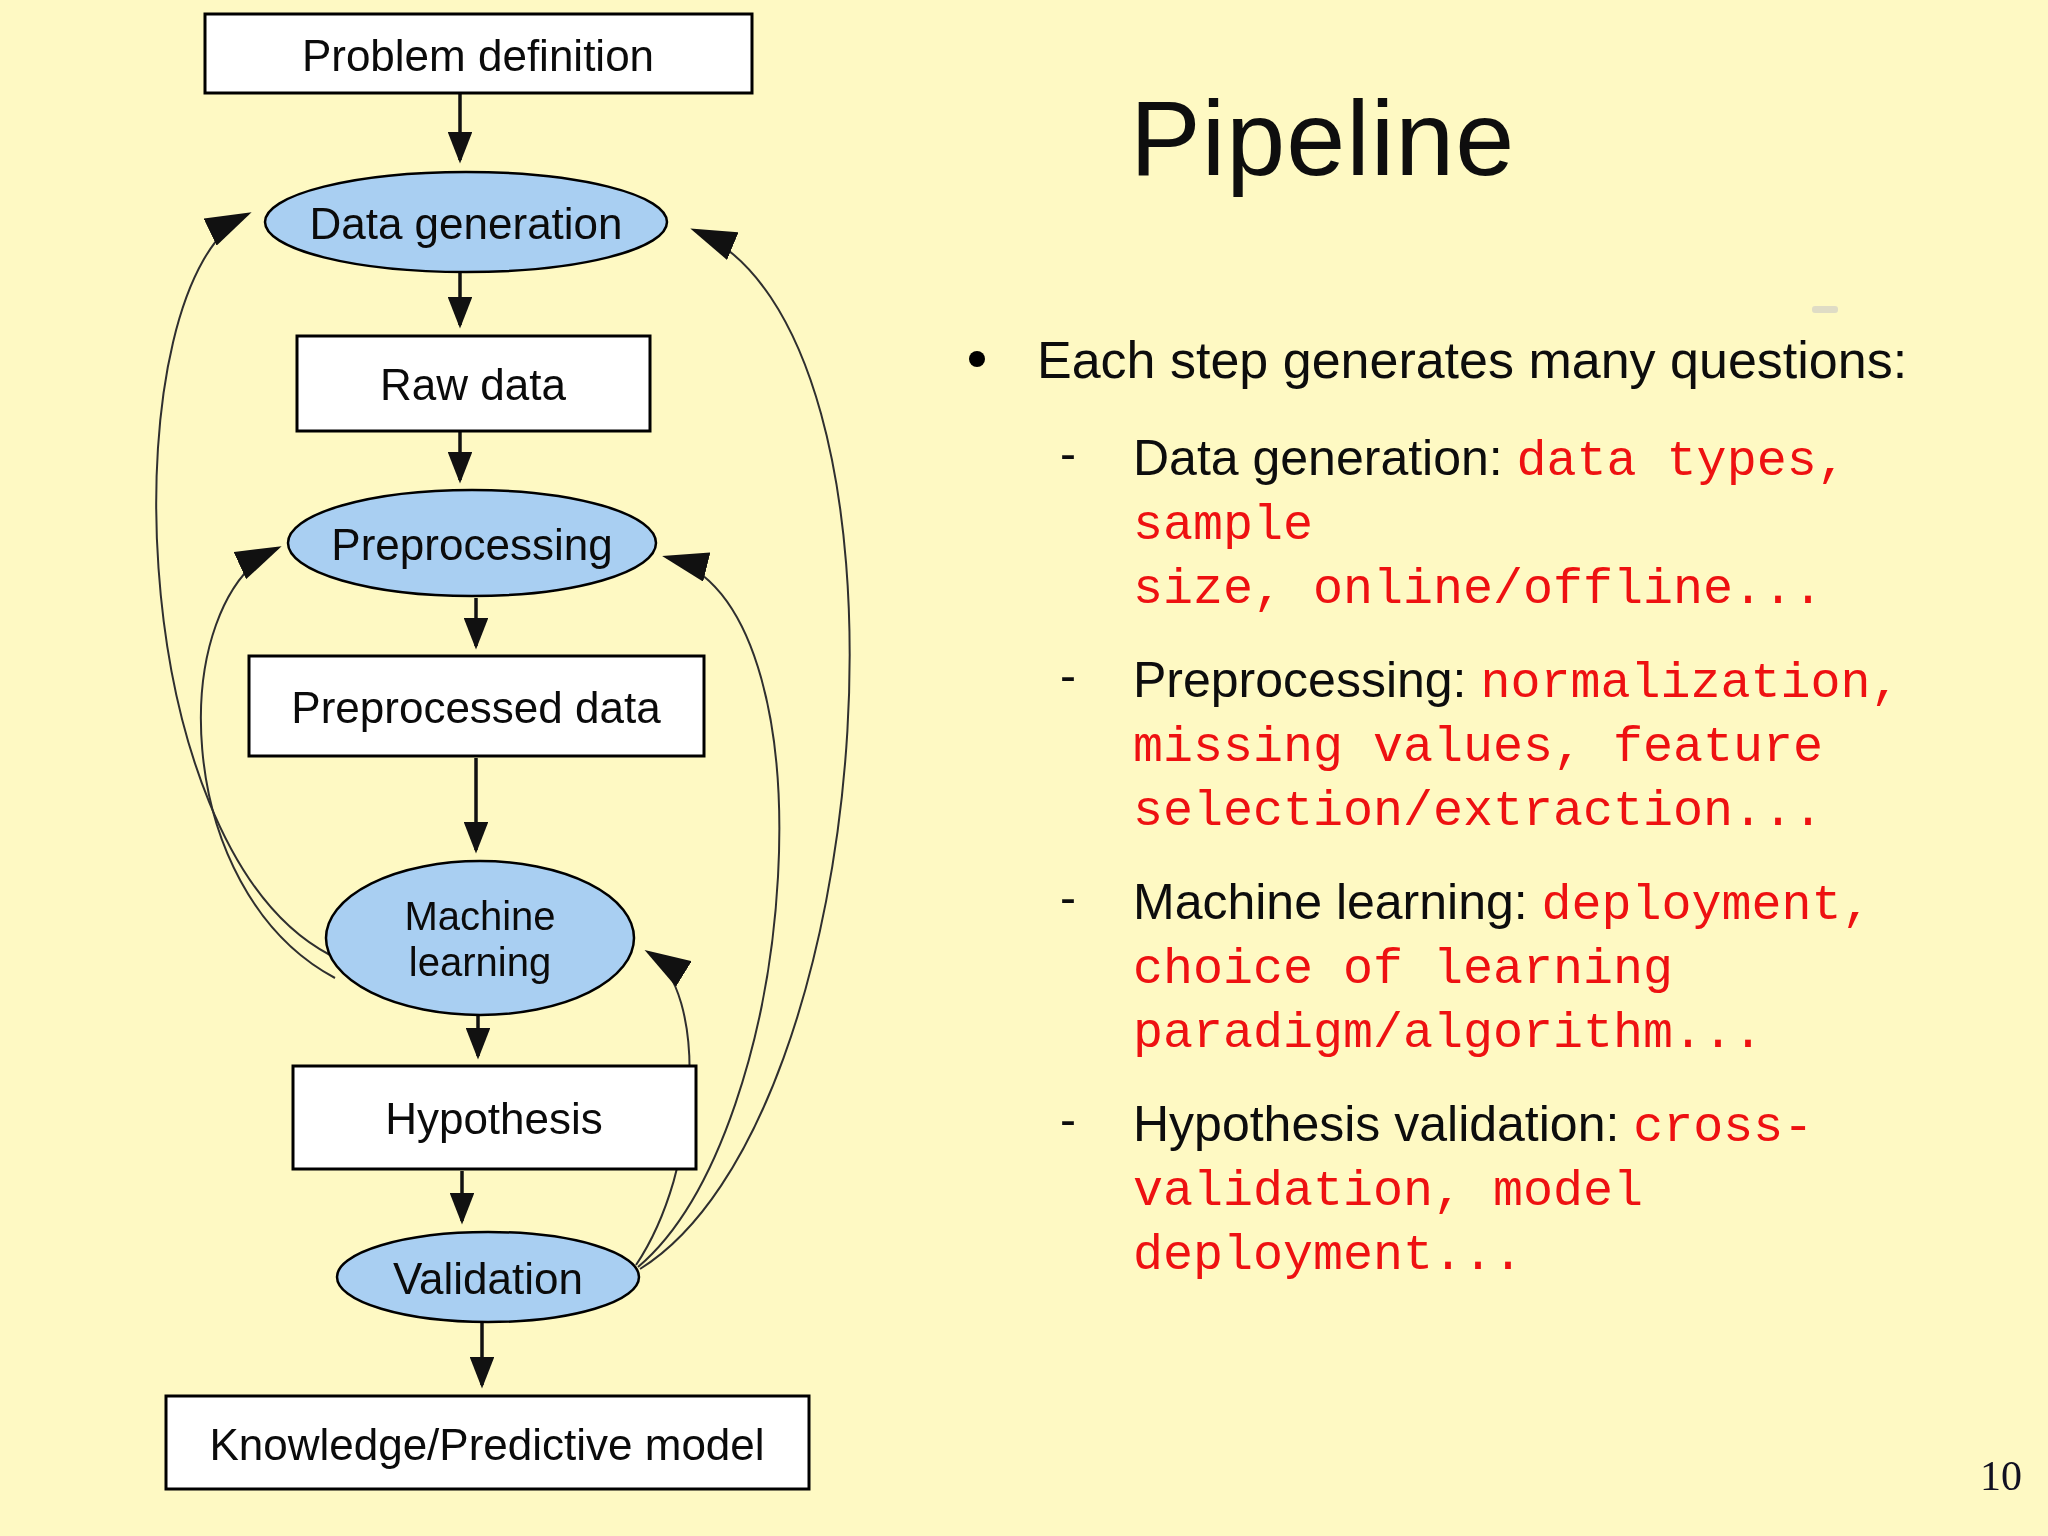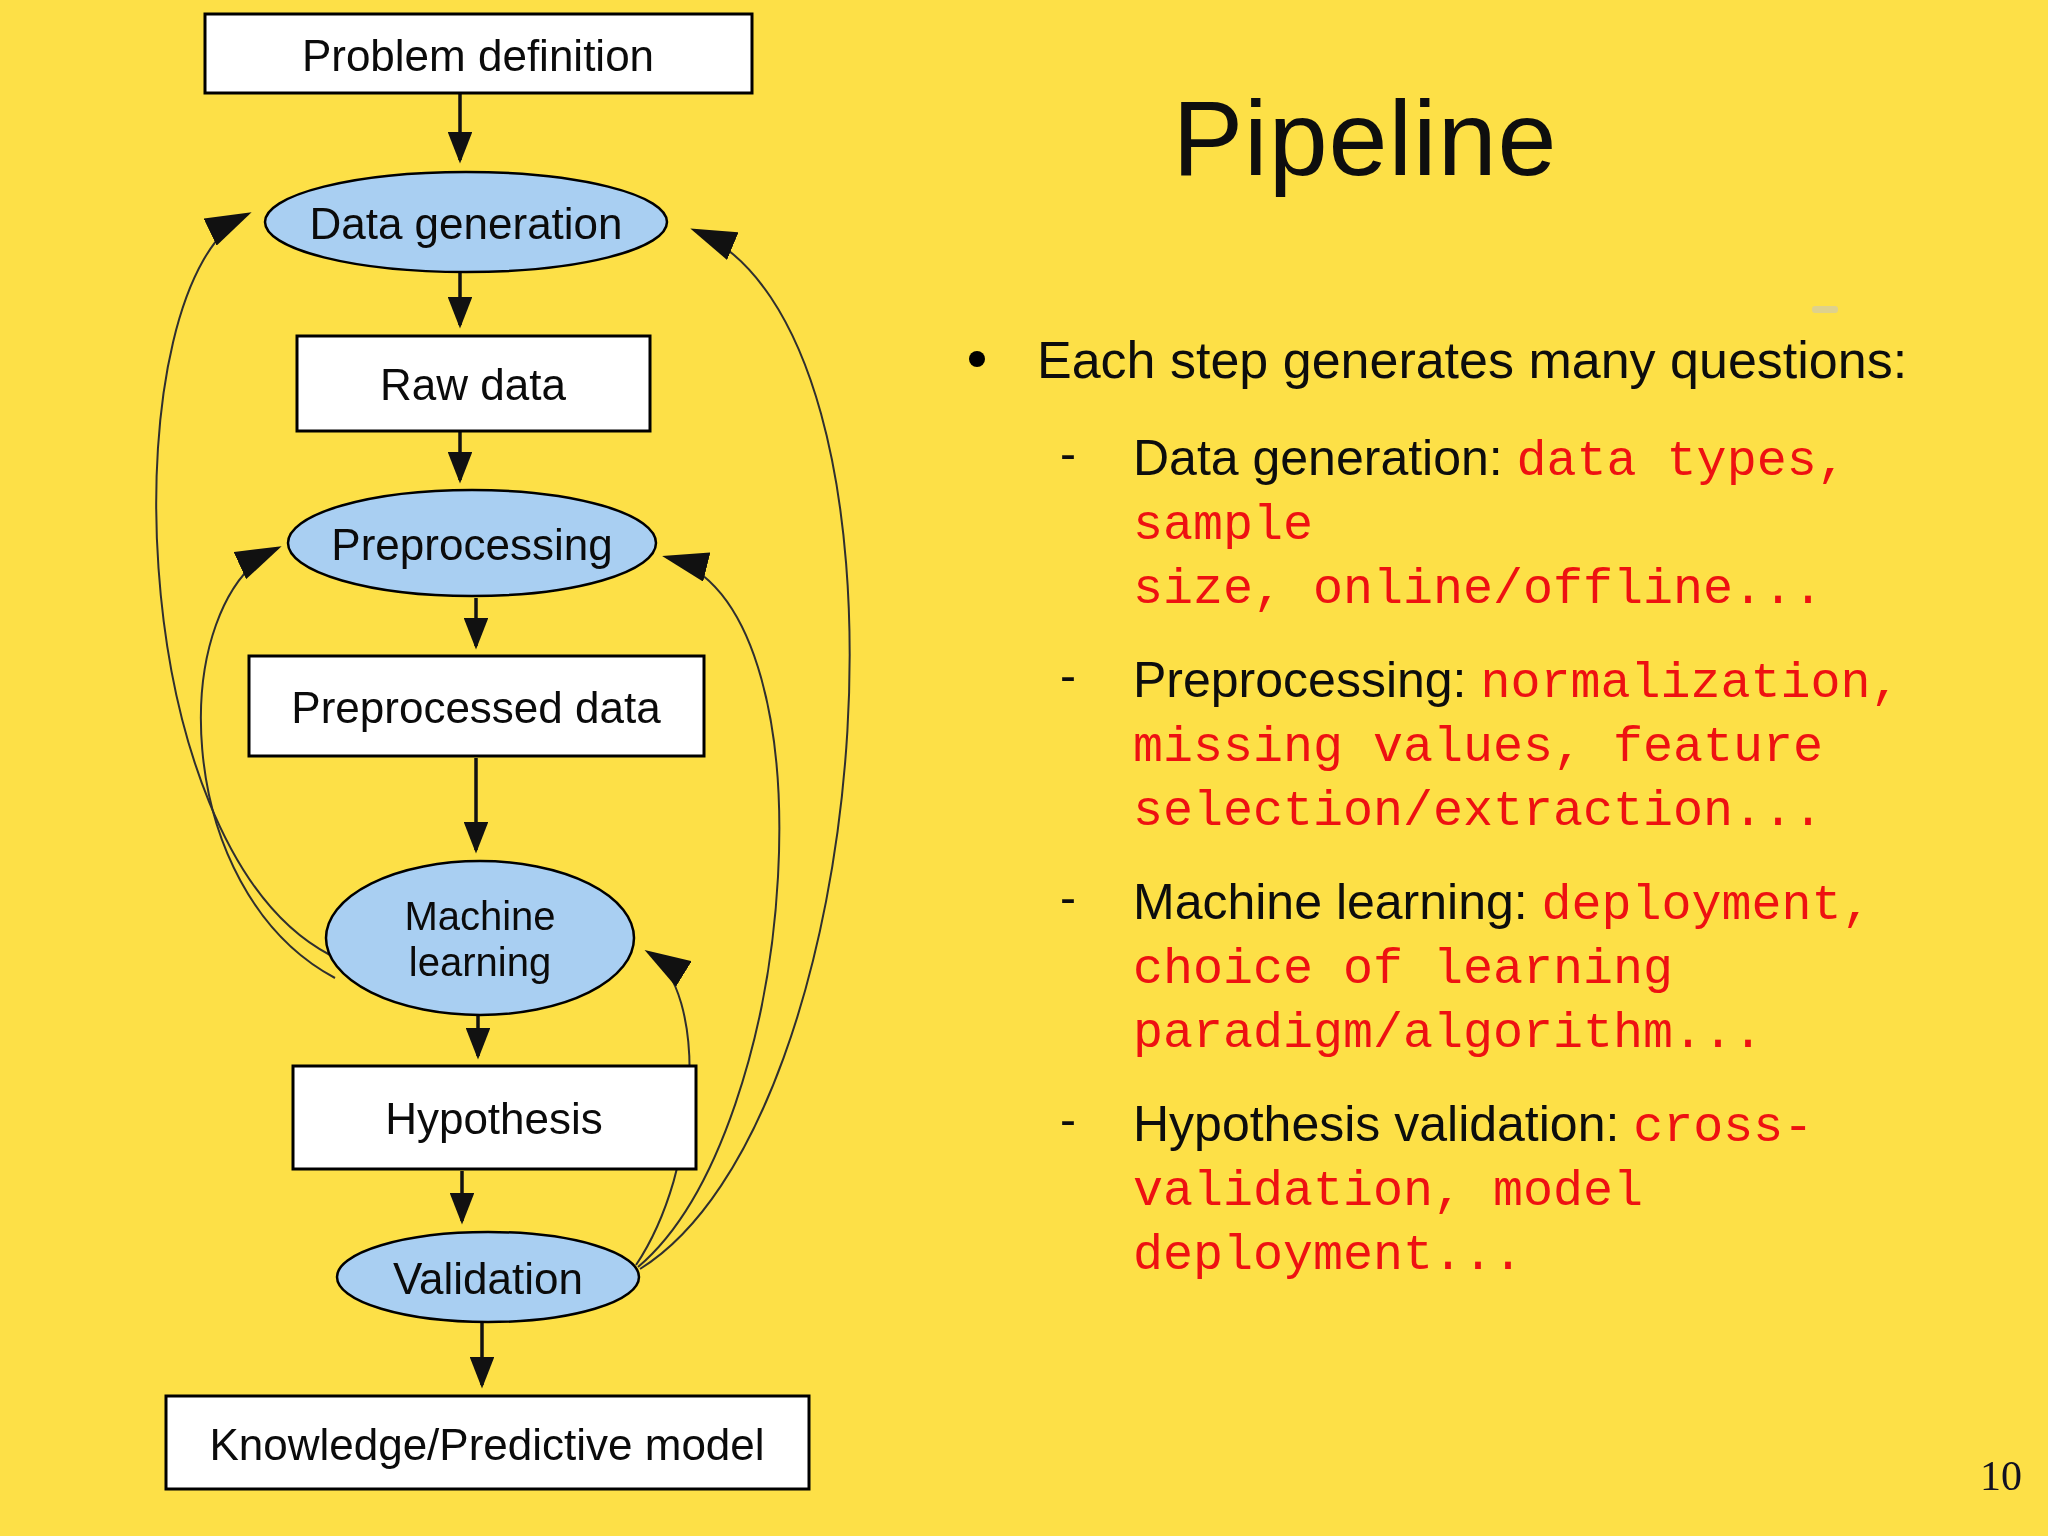--- a/index.html
+++ b/index.html
@@ -1,33 +1,33 @@
 <!DOCTYPE html>
 <html><head>
 <meta charset="utf-8">
 <style>
   html,body { margin:0; padding:0; background:#ffffff; }
   .slide {
     position:relative; width:2048px; height:1536px;
-    background:#fde047; overflow:hidden;
+    background:#fef9c3; overflow:hidden;
     font-family:"Liberation Sans", sans-serif;
     color:#101010;
   }
   
   .diagram { position:absolute; left:0; top:0; }
   .node-rect { fill:#ffffff; stroke:#000000; stroke-width:3; }
   .node-ell  { fill:#a9cff2; stroke:#000000; stroke-width:2.5; }
   .node-label { font-family:"Liberation Sans", sans-serif; font-size:44px; fill:#0b0b0b; }
   .node-label.small { font-size:40px; }
   .edge-straight { stroke:#111111; stroke-width:3.5; fill:none; }
   .edge-curve { stroke:#2f2f2f; stroke-width:2; fill:none; }
   
   .title {
     position:absolute; left:1130px; top:72px; width:470px;
-    text-align:center; font-size:106px; line-height:1.25;
+    text-align:left; font-size:106px; line-height:1.25;
     color:#0e0e0e; letter-spacing:1px; font-weight:400;
   }
   
   .bullets { position:absolute; left:950px; top:330px; width:1085px; }
   .heading-row { position:relative; padding-left:87px; font-size:52px; line-height:60px; color:#0d0d0d; }
   .heading-row .dot {
     position:absolute; left:19px; top:21px; width:16px; height:16px;
     background:#000; border-radius:50%;
   }
   .sub { position:relative; margin-top:30px; padding-left:183px; font-size:50px; line-height:60px; }

